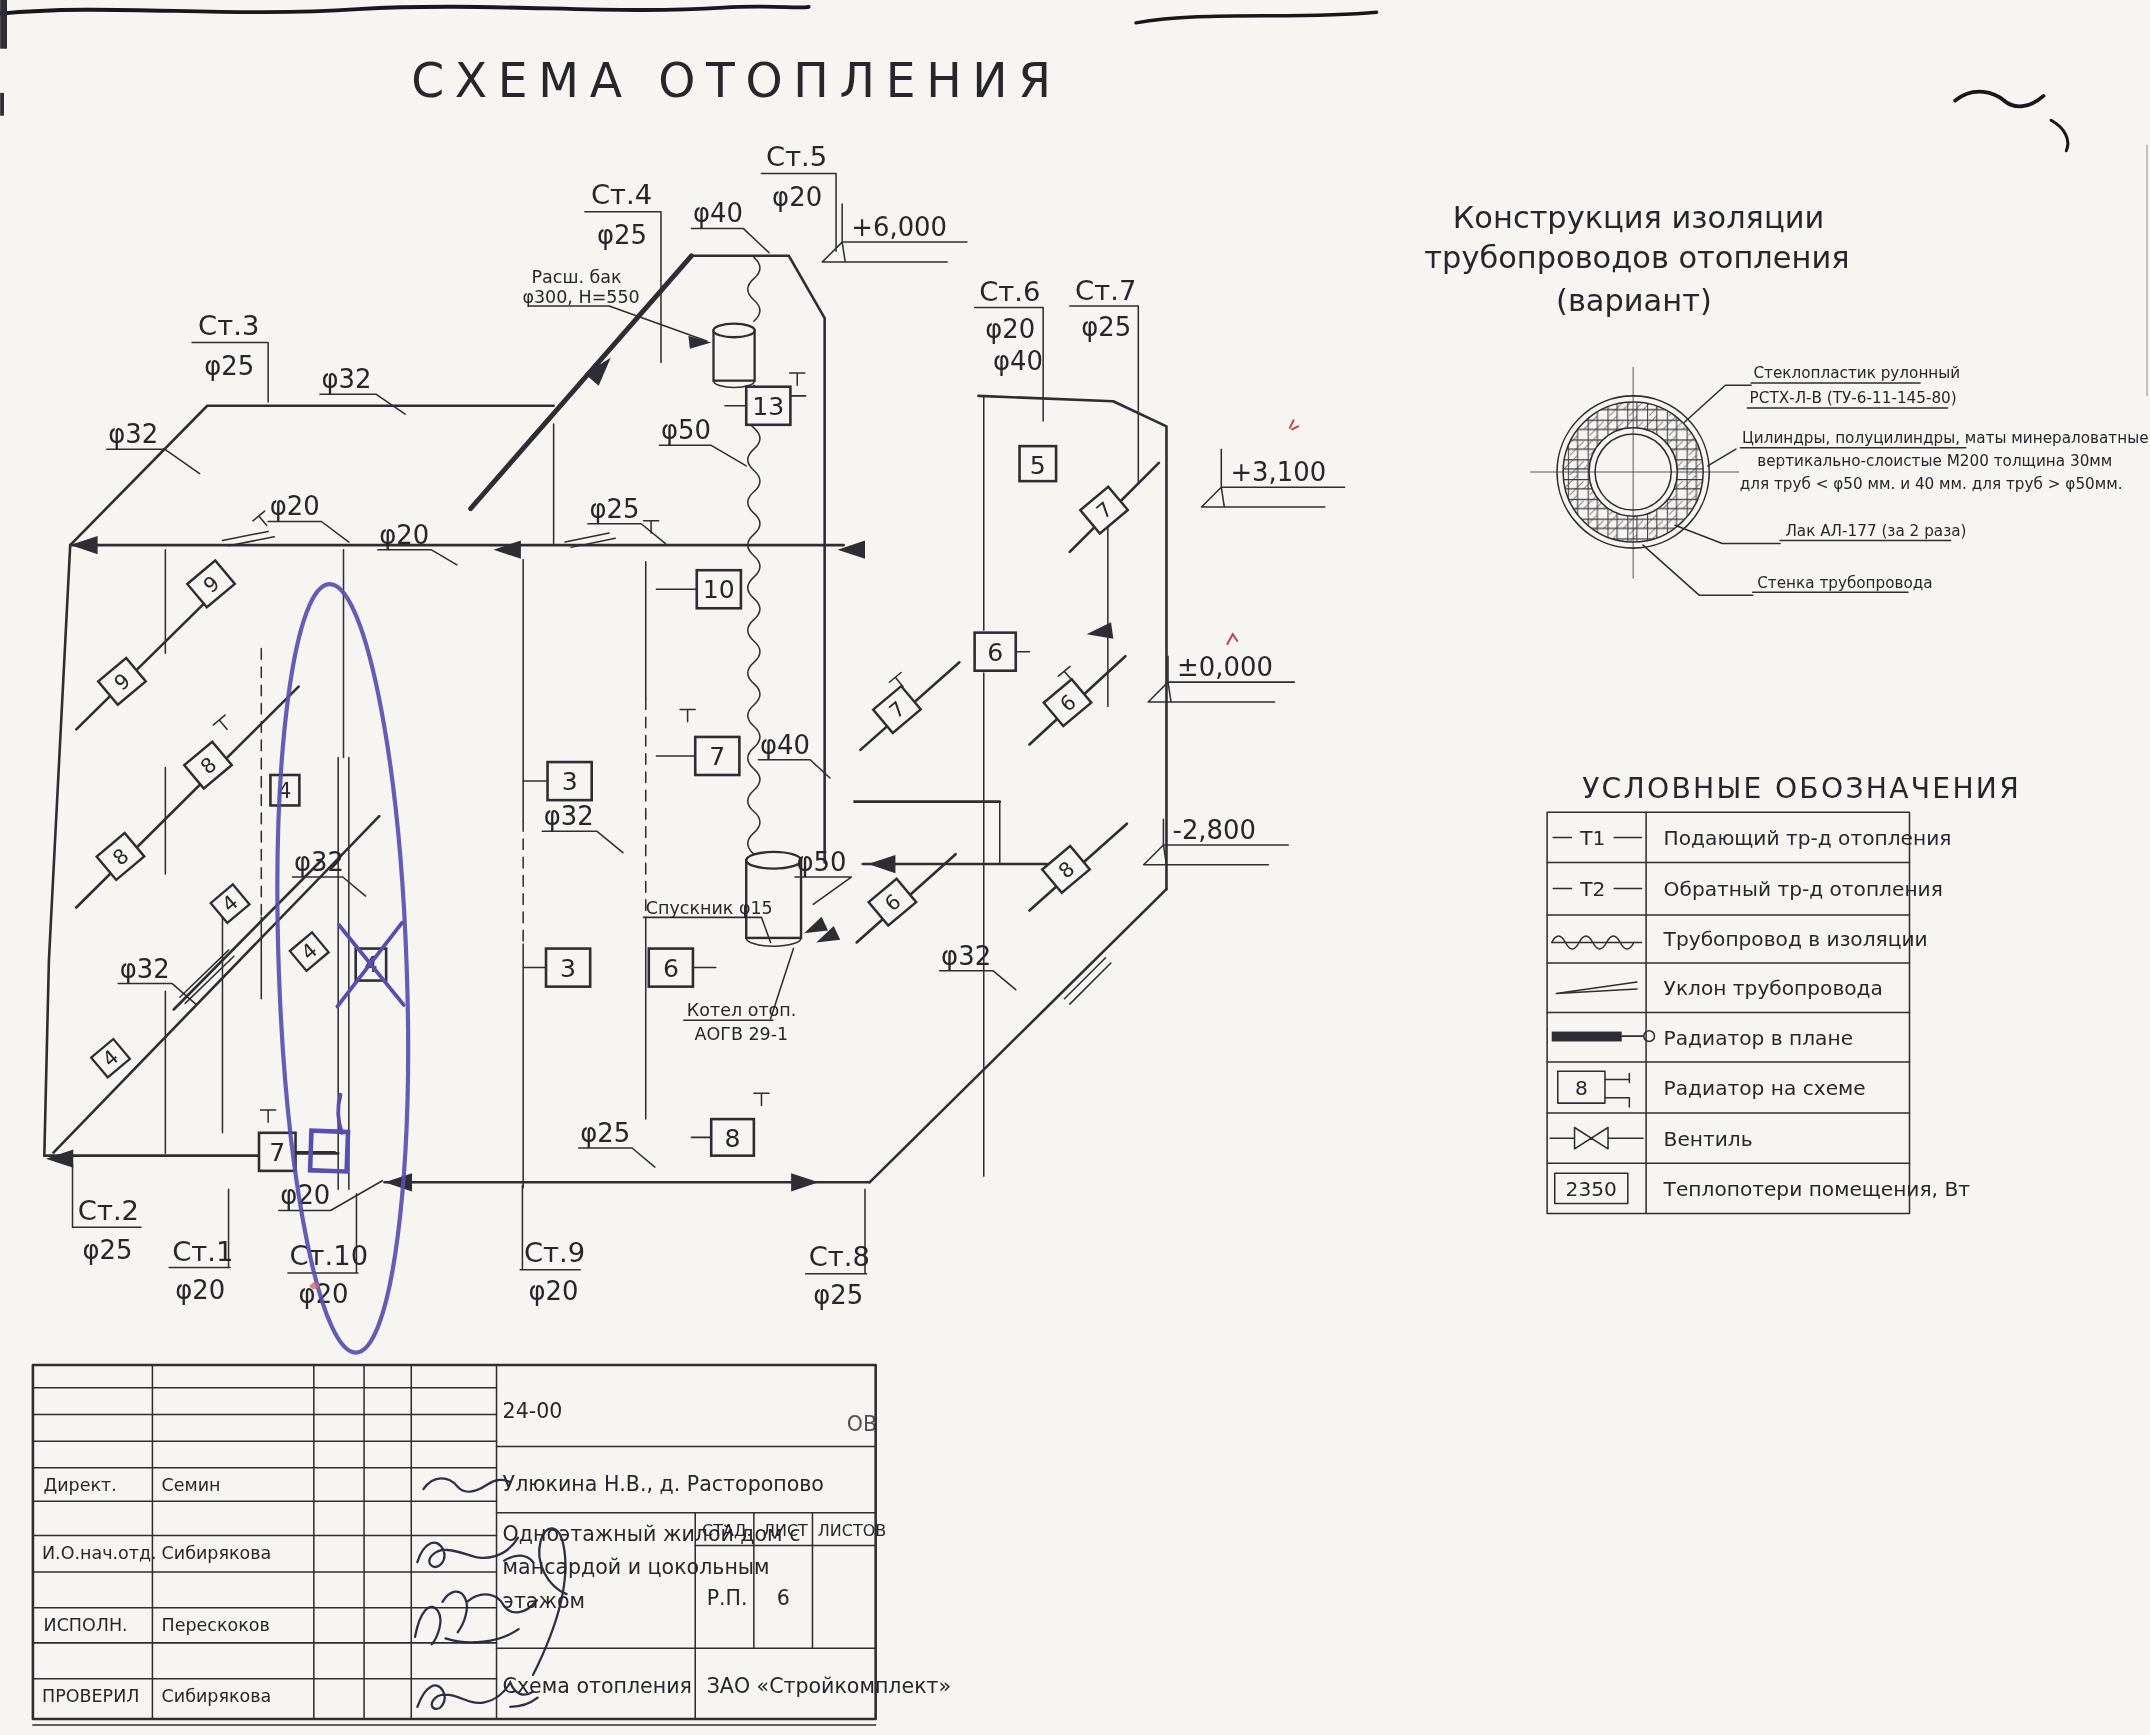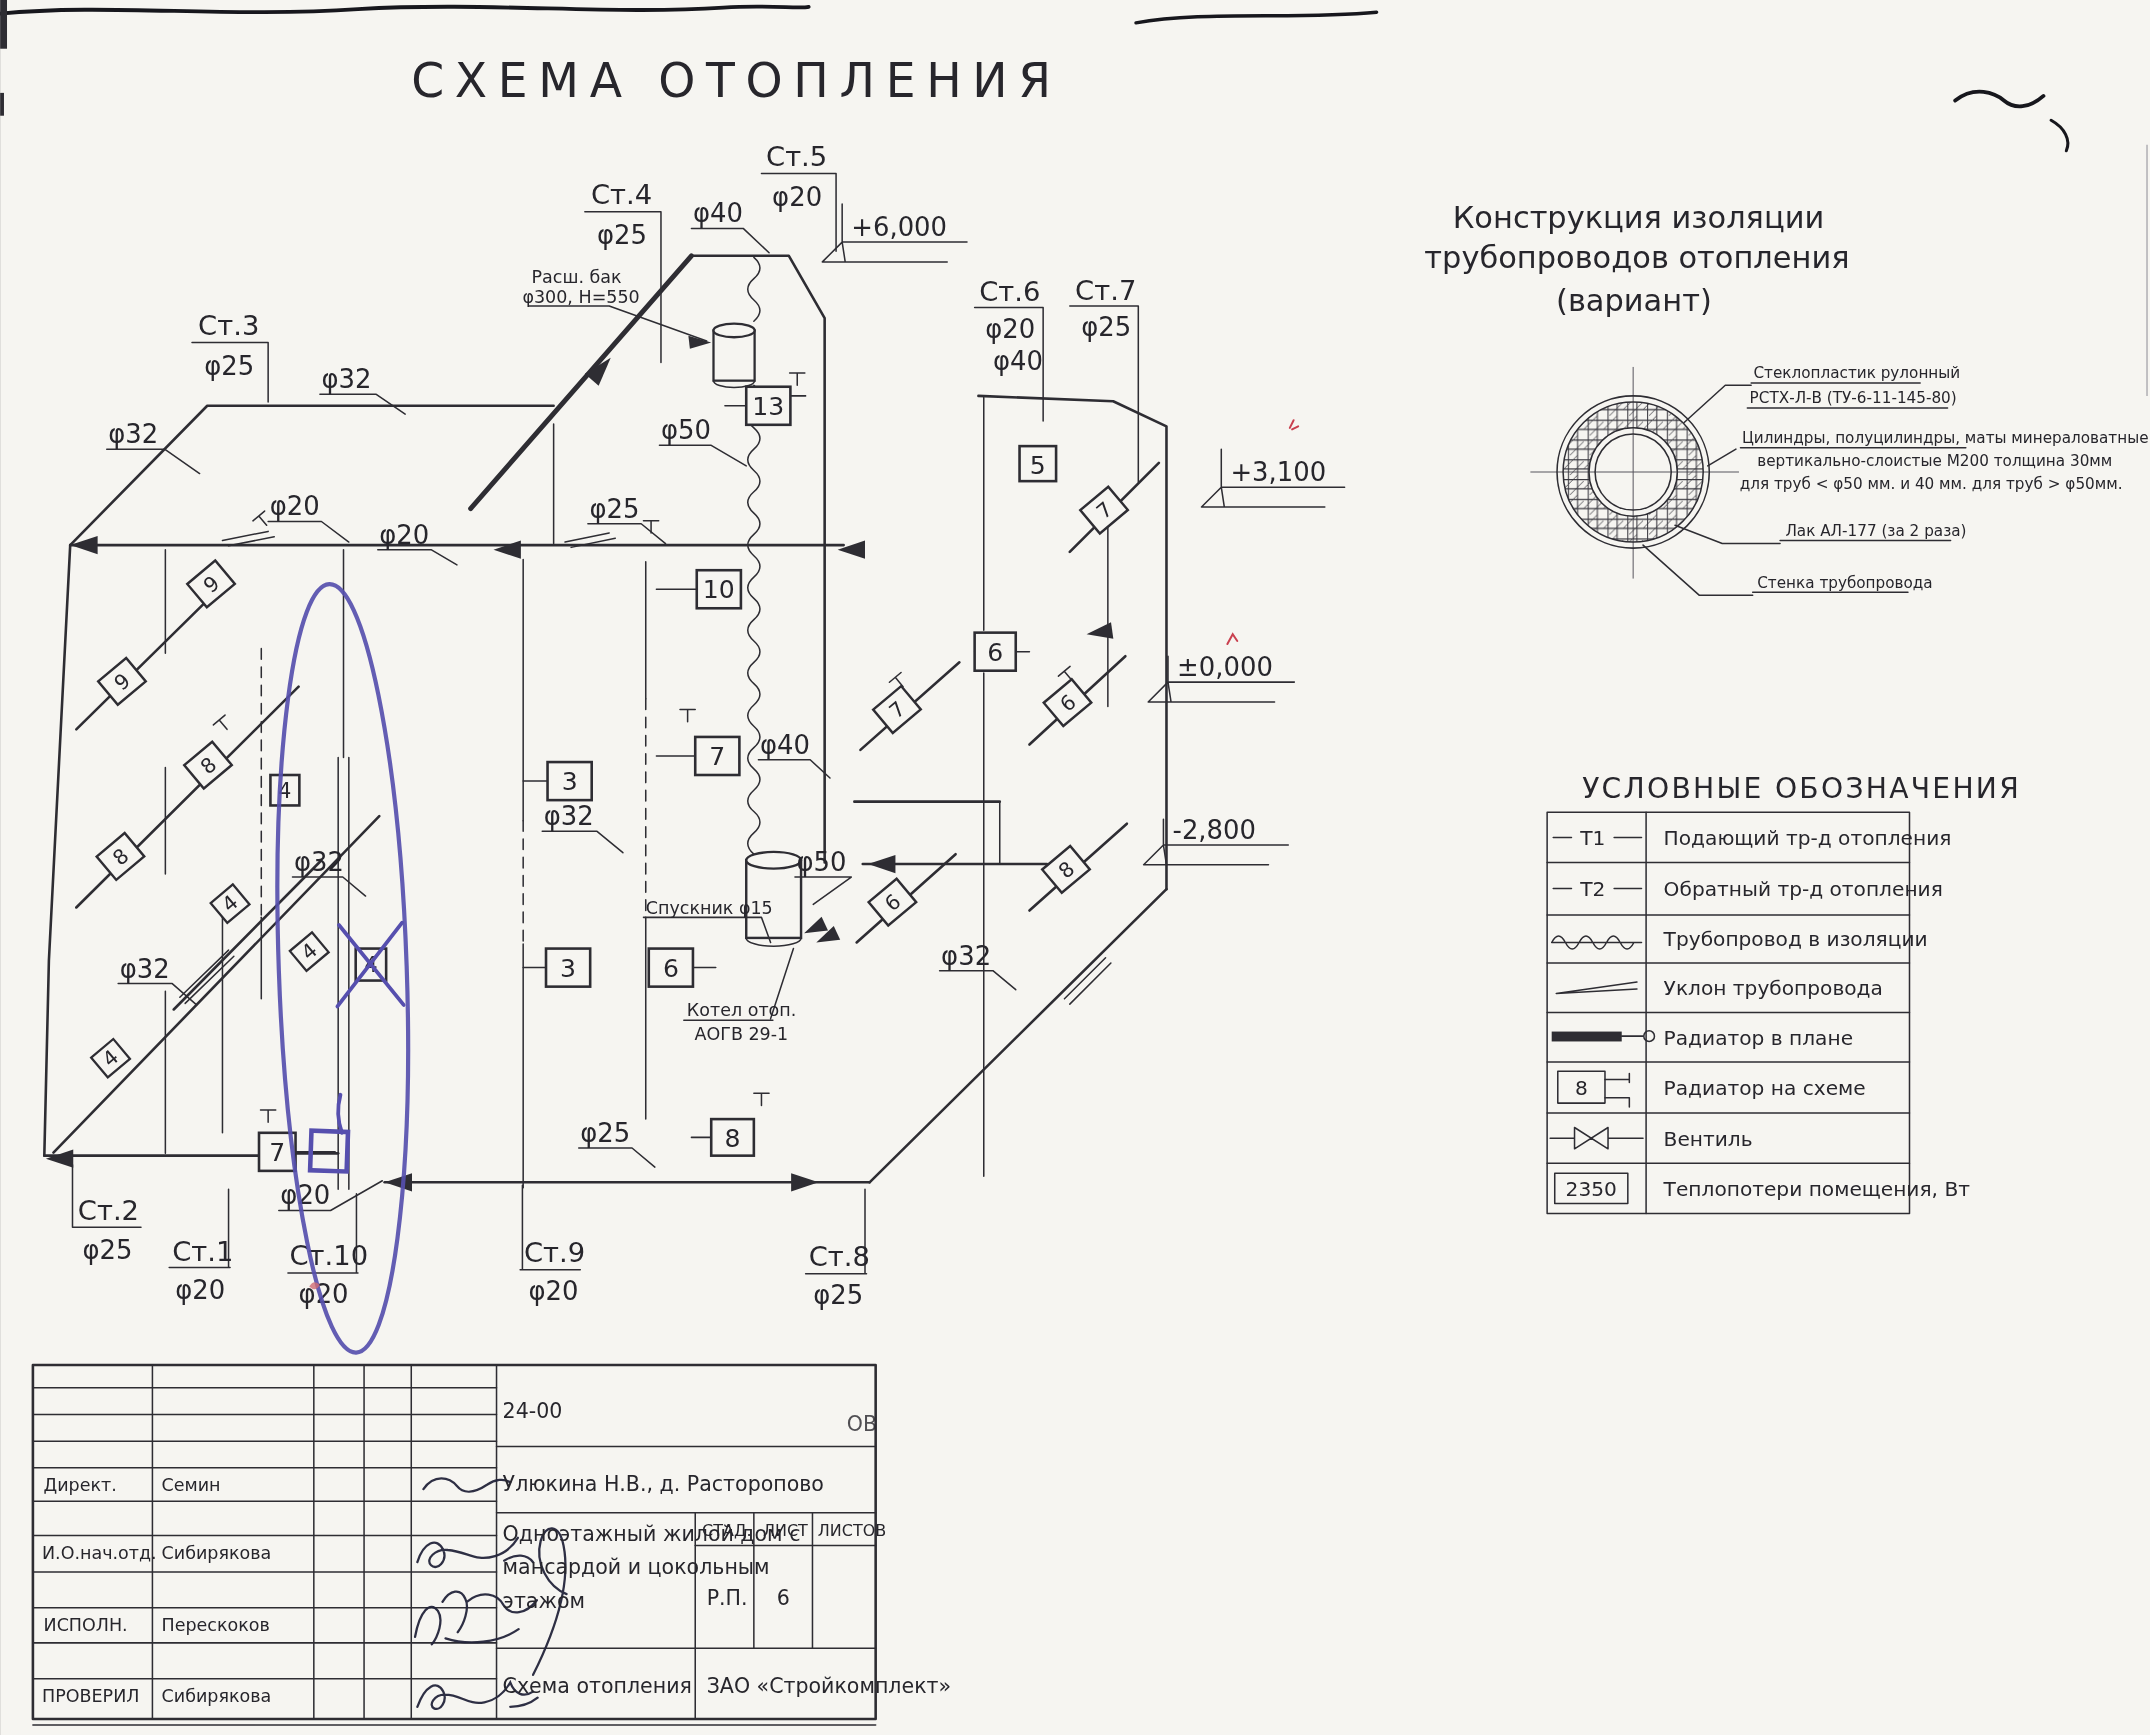--- a/index.html
+++ b/index.html
@@ -1,16 +1,16 @@
 <!DOCTYPE html>
 <html style="font-size:12px"><head>
 <meta charset="utf-8">
 <style>
   html,body{margin:0;padding:0;background:#dddcd8;}
-  .sheet{position:relative;width:2151px;height:1735px;background:#737373;overflow:hidden;}
+  .sheet{position:relative;width:2151px;height:1735px;background:#ffffff;overflow:hidden;}
   svg{display:block;width:2151px;height:1735px;}
   .ln{stroke:#2e2d33;stroke-width:3.4;fill:none;stroke-linecap:round;stroke-linejoin:round;}
   .lt{stroke-width:2;}
   .lk{stroke-width:6.5;}
   .dsh{stroke-dasharray:14 10;}
   .ink{fill:#2e2d33;stroke:none;}
   .paperfill{fill:#f6f5f1;}
   .txt{font-family:"DejaVu Sans","Liberation Sans",sans-serif;fill:#27262c;}
   .f-title{font-size:62px;letter-spacing:14px;}
   .f-riser{font-size:36px;}

